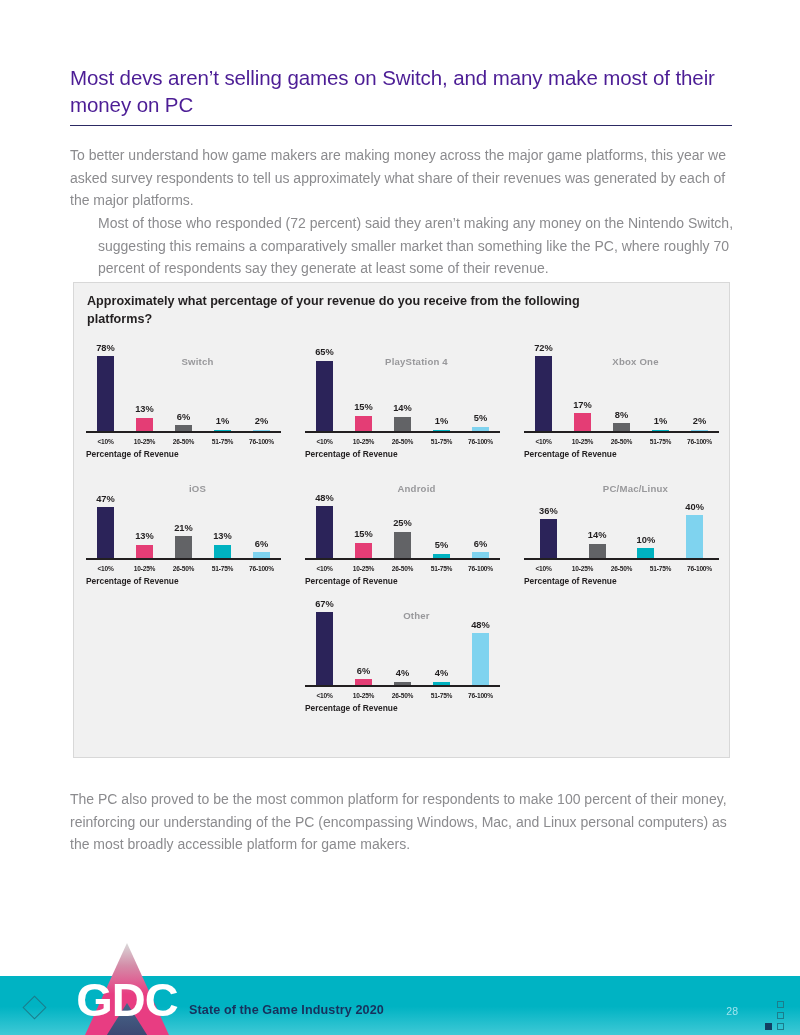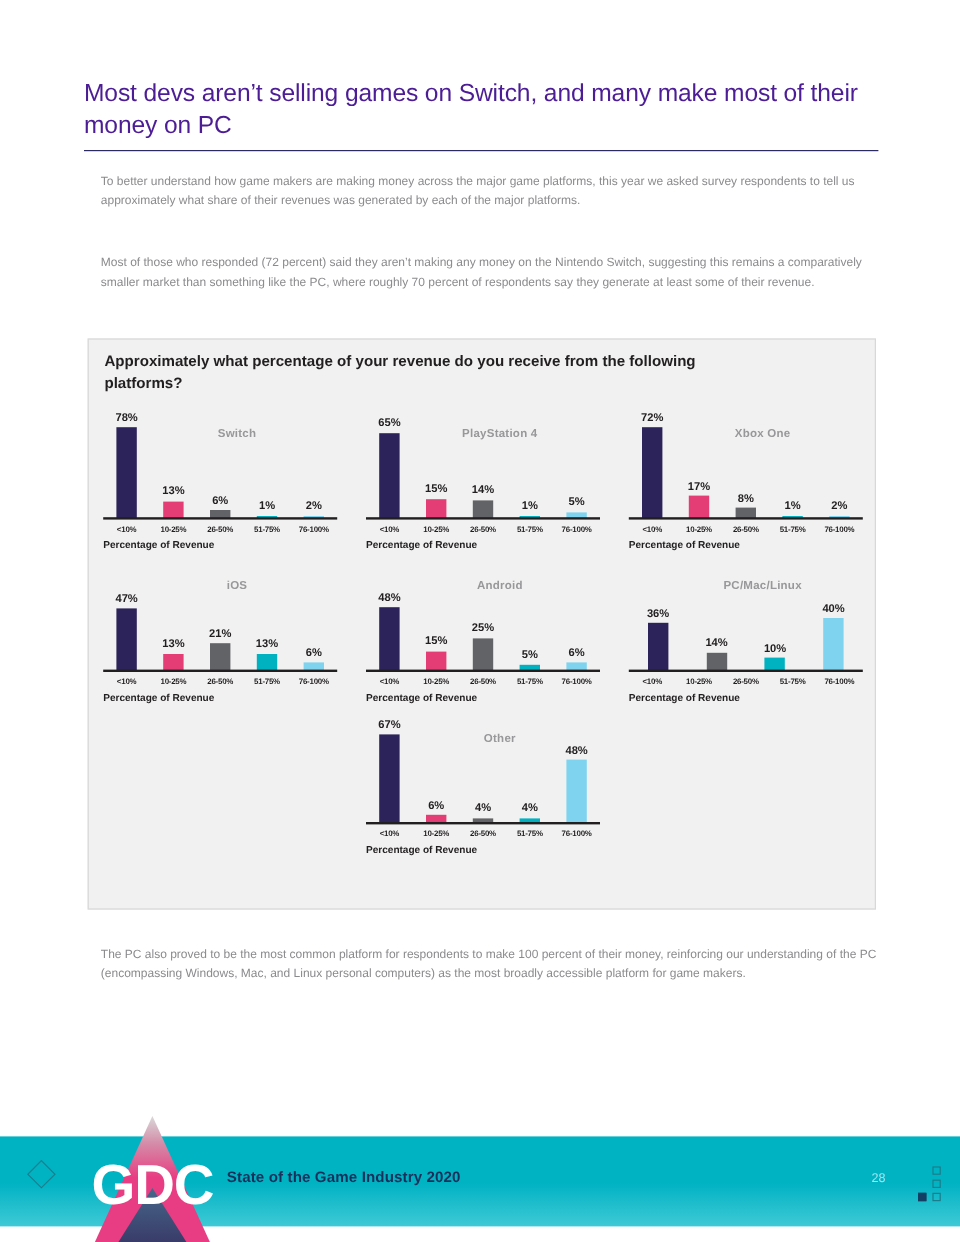--- a/index.html
+++ b/index.html
@@ -27,27 +27,27 @@
   }
   .rule {
     position: absolute;
     left: 70px; top: 125px; width: 662px; height: 1px;
     background: #2c2a63;
   }
 
   
   .para {
     position: absolute;
-    left: 84px; width: 660px;
-    font-size: 10px;
+    left: 70px; width: 660px;
+    font-size: 14px;
     line-height: 1.62;
     color: #8b8b8e;
   }
   .para-1 { top: 144px; }
-  .para-2 { top: 212px; }
+  .para-2 { top: 212px; margin-left: 28px; }
   .para-3 { top: 788px; }
 
   
   .panel {
     position: absolute;
     left: 73px; top: 282px;
     width: 657px; height: 476px;
     background: #f1f1f1;
     border: 1px solid #d8d8d8;
   }
@@ -147,22 +147,22 @@
     width: 195px;
     text-align: left;
     font-size: 8.4px;
     font-weight: bold;
     color: #221f20;
   }
 
   
   .footer {
     position: absolute;
-    left: 0; bottom: 13px;
-    width: 800px; height: 75px;
+    left: 0; bottom: 0;
+    width: 800px; height: 59px;
     background: linear-gradient(180deg, #00b3c3 0%, #00b3c3 52%, #3fc9d6 100%);
   }
   .footer-diamond {
     position: absolute;
     left: 26px; top: 23px;
     width: 17px; height: 17px;
     border: 1.2px solid #1b7d8c;
     transform: rotate(45deg);
   }
   .gdc-logo {

